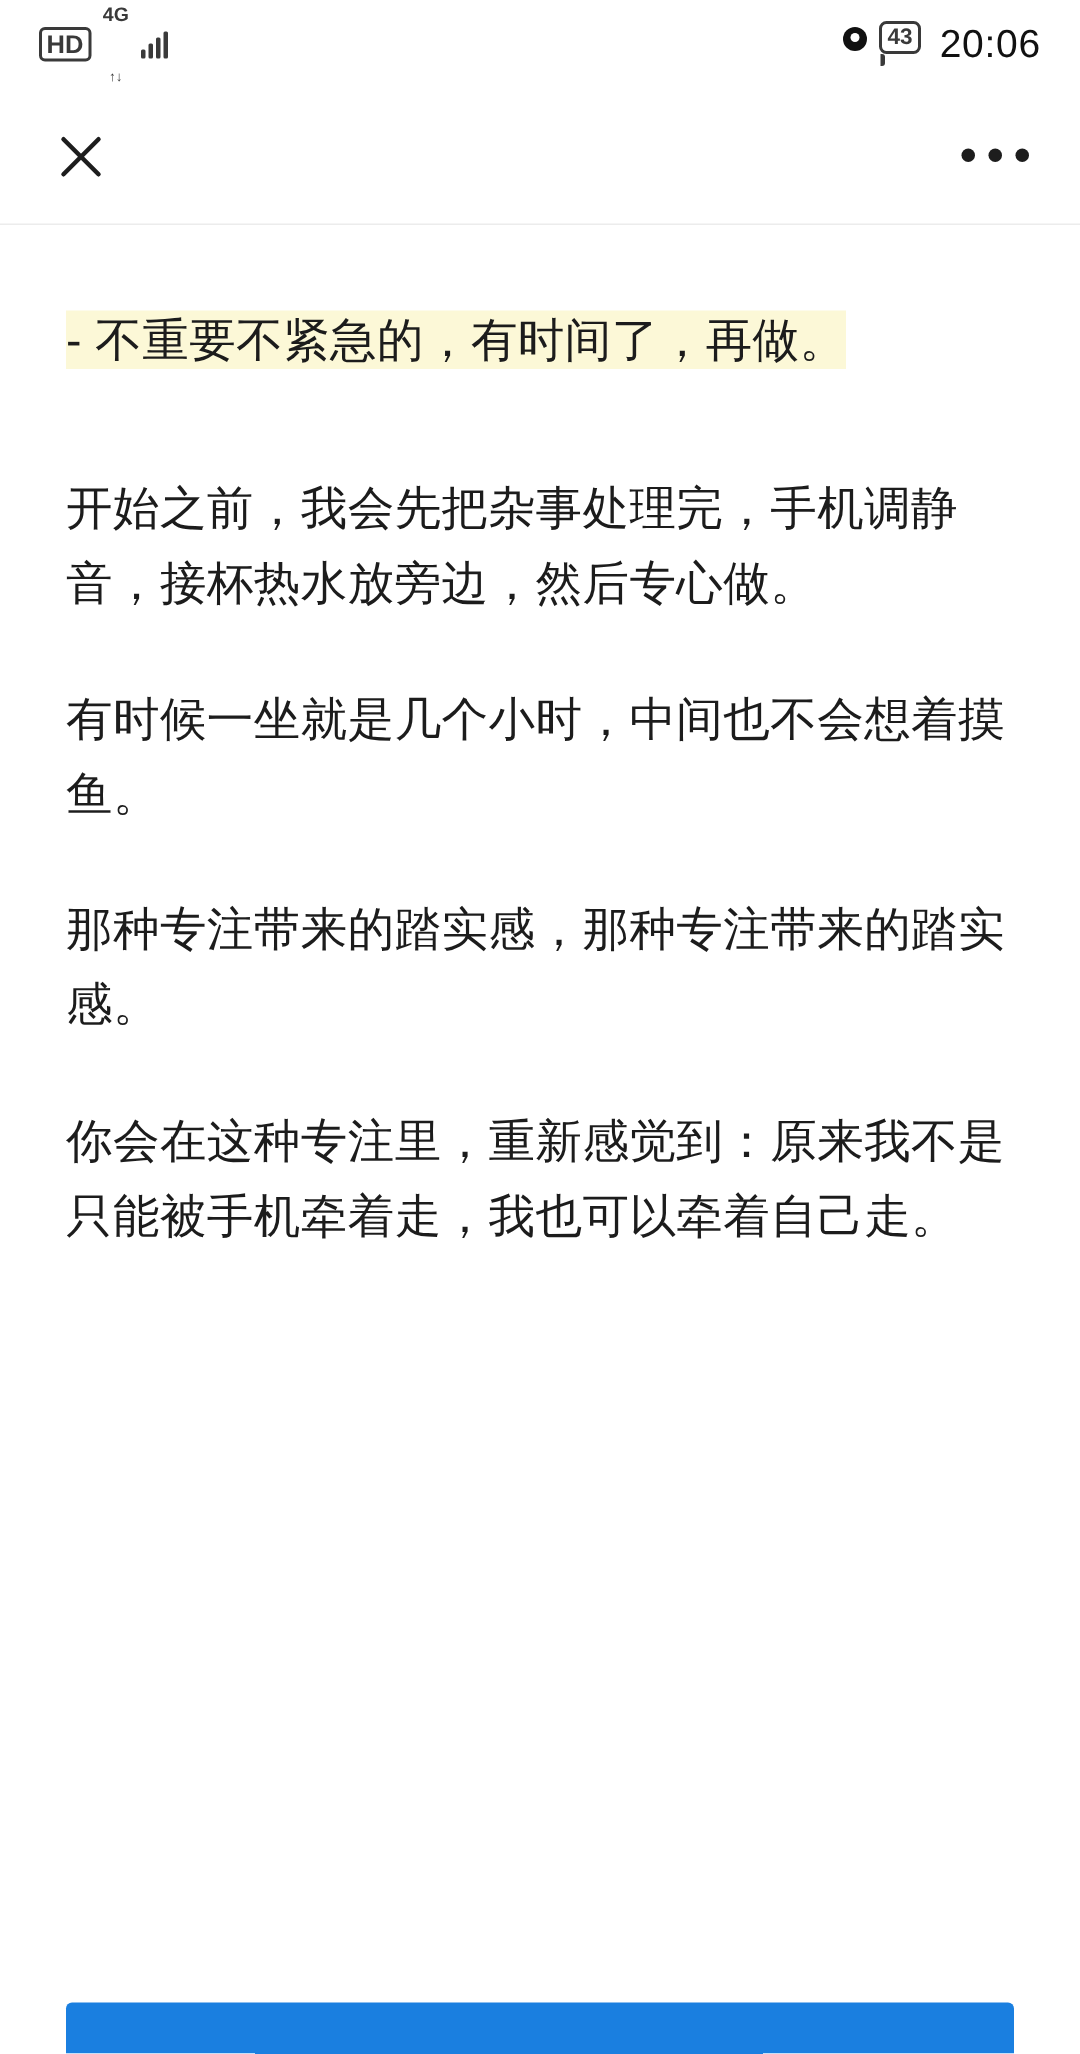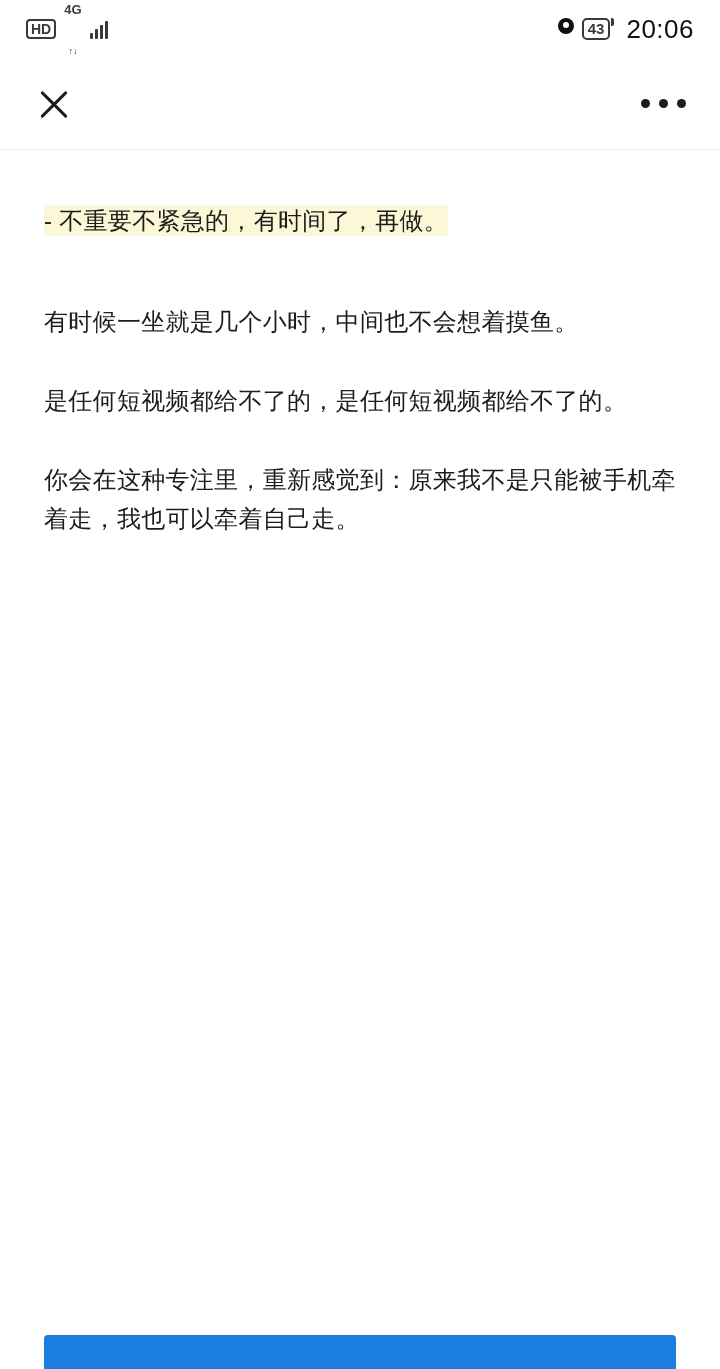--- a/index.html
+++ b/index.html
@@ -28,21 +28,21 @@
     color: #111;
   }
   .status-left, .status-right {
     display: flex;
     align-items: center;
     gap: 8px;
   }
   .hd-badge {
     border: 2px solid #3a3a3a;
     border-radius: 4px;
-    font-size: 14px;
+    font-size: 17px;
     font-weight: bold;
     padding: 1px 3px;
     line-height: 1;
     color: #3a3a3a;
   }
   .net-type {
     display: flex;
     flex-direction: column;
     align-items: center;
     line-height: 1;
@@ -87,20 +87,21 @@
     left: 5px; top: 4px;
     width: 6px; height: 6px;
     background: #fff;
     border-radius: 50%;
     box-shadow: 0 9px 0 -3px #111;
   }
 
   .battery {
     display: flex;
     align-items: flex-start;
+    flex-direction: column;
   }
   .battery-body {
     border: 2px solid #3a3a3a;
     border-radius: 5px;
     padding: 1px 4px;
     font-size: 15px;
     font-weight: bold;
     color: #3a3a3a;
     line-height: 1.1;
   }
@@ -156,21 +157,21 @@
     border-radius: 50%;
     display: block;
   }
 
   
   .article {
     padding: 52px 44px 0 44px;
     box-sizing: border-box;
   }
   .para {
-    font-size: 24px;
+    font-size: 31px;
     line-height: 1.62;
     color: #1c1c1c;
     margin: 0 0 40px 0;
     letter-spacing: 0.3px;
   }
   .para.highlight {
     display: inline;
     background: #fcf8d7;
     box-decoration-break: clone;
     -webkit-box-decoration-break: clone;
@@ -222,18 +223,19 @@
     <span></span>
     <span></span>
     <span></span>
   </div>
 </div>
 
 <div class="article">
   <div class="highlight-wrap">
     <span class="para highlight">- 不重要不紧急的，有时间了，再做。</span>
   </div>
+  <p class="para">开始之前，我会先把杂事处理完，手机调静音，接杯热水放旁边，然后专心做。</p>
   <p class="para">有时候一坐就是几个小时，中间也不会想着摸鱼。</p>
-  <p class="para">是任何短视频都给不了的，是任何短视频都给不了的。</p>
+  <p class="para">那种专注带来的踏实感，那种专注带来的踏实感。</p>
   <p class="para">你会在这种专注里，重新感觉到：原来我不是只能被手机牵着走，我也可以牵着自己走。</p>
 </div>
 
 <div class="bottom-bar"></div>
 
 </body></html>

